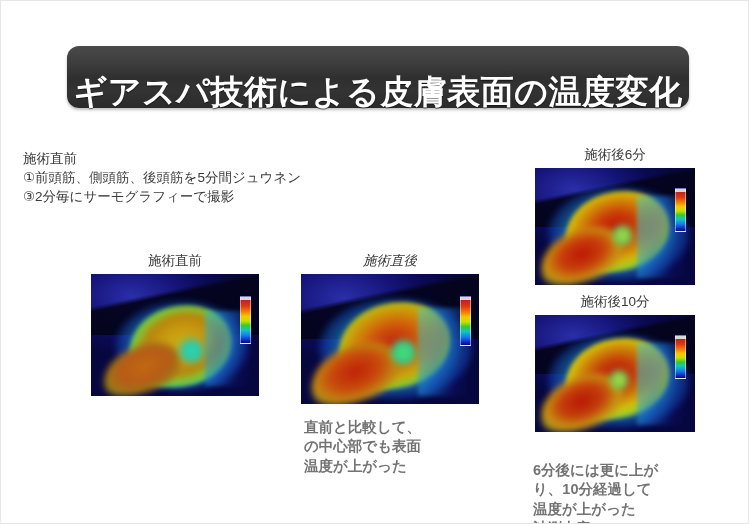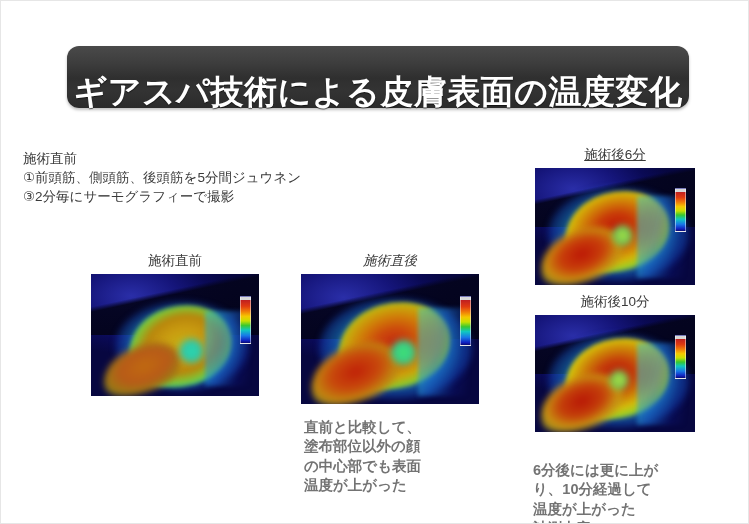--- a/index.html
+++ b/index.html
@@ -192,21 +192,21 @@
            background: radial-gradient(ellipse at 52% 46%, #c02008 0%, #c84a0c 38%, #c08a10 64%, rgba(110,200,80,0.4) 86%, rgba(40,120,200,0) 100%);"></div>
       <div class="cheekcool" style="left:50%; top:50%; width:15%; height:21%;
            background: radial-gradient(circle, #48e068 0%, #30d090 48%, rgba(60,200,140,0) 82%);"></div>
       <div class="hairfan" style="left:66%; top:26%; width:28%; height:68%;
            background: linear-gradient(103deg, rgba(60,220,190,0.5) 0%, rgba(30,120,225,0.5) 42%, rgba(15,30,150,0.22) 78%, rgba(8,8,70,0) 100%);"></div>
       <div class="scalebar" style="right:8px; top:22px; height:48px;"></div>
     </div>
   </div>
 
   <div class="panel" style="left:534px; top:146px;">
-    <div class="panel-caption" style="width:160px;text-decoration:underline;">施術後6分</div>
+    <div class="panel-caption" style="width:160px;">施術後6分</div>
     <div class="thermo" style="width:160px; height:117px;">
       <div class="bg"></div>
       <div class="pillow"></div>
       <div class="halo" style="left:8%; top:16%; width:88%; height:80%;
            background: radial-gradient(ellipse at 50% 50%, rgba(60,230,170,0.85) 0%, rgba(30,175,230,0.72) 40%, rgba(20,70,200,0.36) 70%, rgba(10,20,120,0) 88%);"></div>
       <div class="face" style="left:18%; top:20%; width:66%; height:68%;
            background: radial-gradient(ellipse 62% 60% at 50% 44%, #c01808 0%, #c83a08 28%, #d07808 50%, #d4b408 70%, #9cd024 86%, rgba(50,190,140,0) 100%);"></div>
       <div class="neck" style="left:2%; top:54%; width:54%; height:44%;
            background: radial-gradient(ellipse at 52% 46%, #bc1606 0%, #c8400a 36%, #c89410 62%, rgba(130,205,70,0.42) 86%, rgba(40,120,200,0) 100%);"></div>
       <div class="cheekcool" style="left:48%; top:48%; width:13%; height:19%;
@@ -231,21 +231,20 @@
       <div class="cheekcool" style="left:46%; top:46%; width:13%; height:19%;
            background: radial-gradient(circle, #c0dc34 0%, #70cc58 50%, rgba(80,200,120,0) 84%);"></div>
       <div class="hairfan" style="left:64%; top:24%; width:30%; height:70%;
            background: linear-gradient(103deg, rgba(60,215,200,0.52) 0%, rgba(30,120,225,0.5) 42%, rgba(15,30,150,0.22) 78%, rgba(8,8,70,0) 100%);"></div>
       <div class="scalebar" style="right:9px; top:20px; height:42px;"></div>
     </div>
   </div>
 
   <div class="comment" style="left:303px; top:417px;">
     <span>直前と比較して、</span>
-    <span>塗布部位以外の顔</span>
     <span>の中心部でも表面</span>
     <span>温度が上がった</span>
   </div>
 
   <div class="comment" style="left:532px; top:424px;margin-top:36px;">
     <span>6分後には更に上が</span>
     <span>り、10分経過して</span>
     <span>温度が上がった</span>
     <span>計測内容</span>
   </div>

